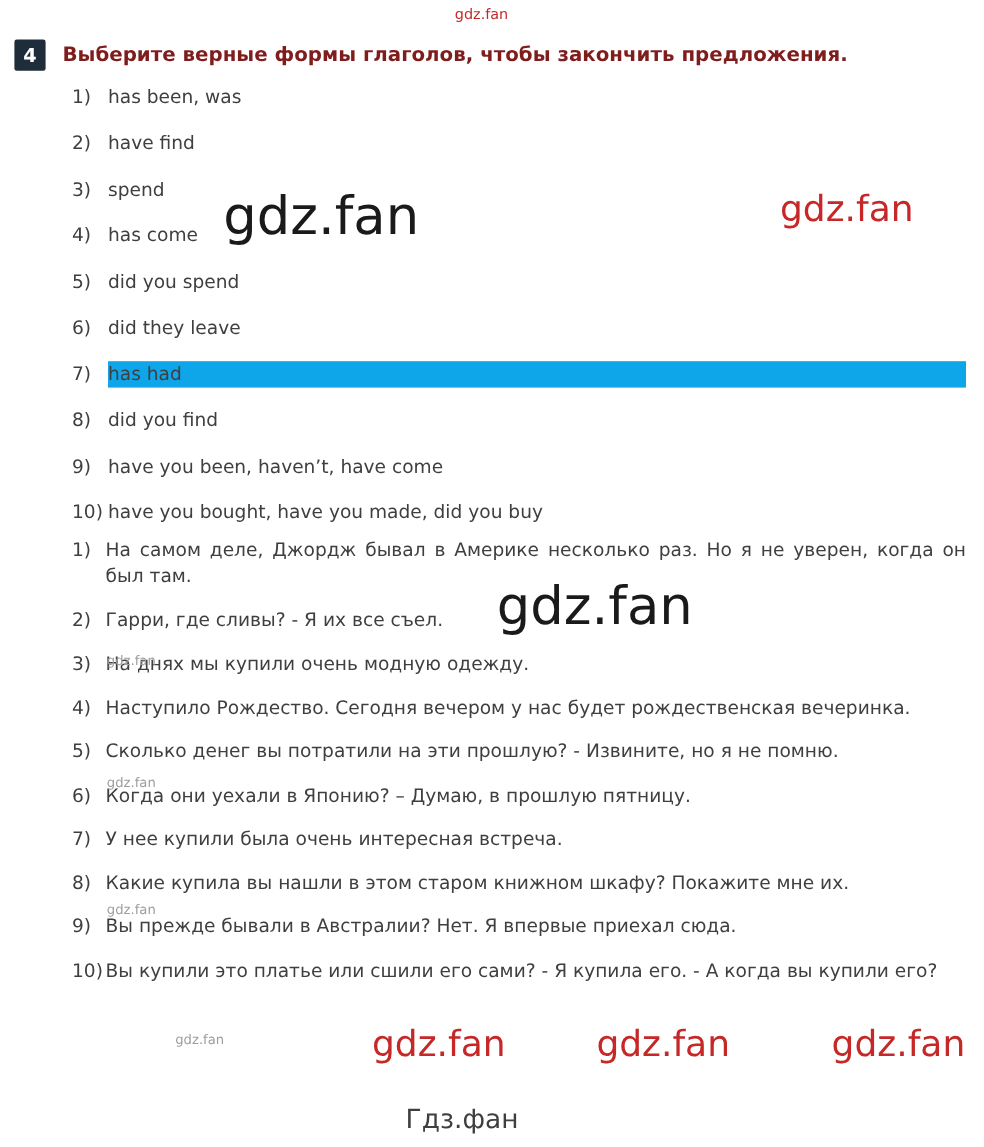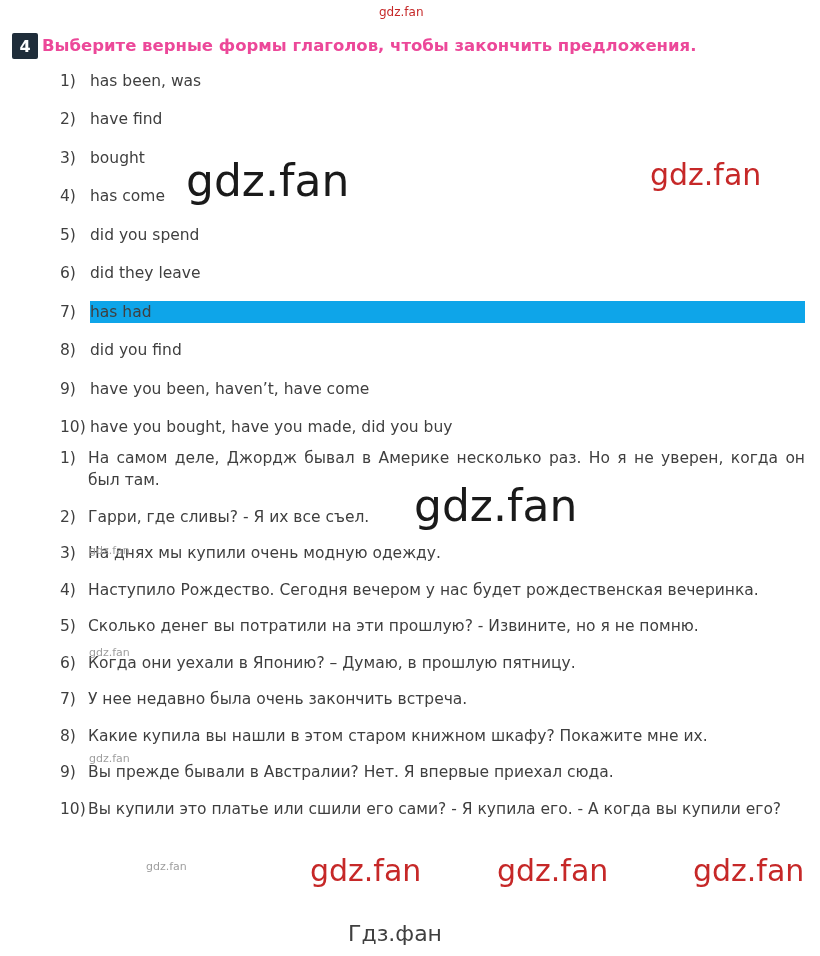--- a/index.html
+++ b/index.html
@@ -50,24 +50,24 @@
     color: #ffffff;
     font-size: 16px;
     font-weight: bold;
     display: flex;
     align-items: center;
     justify-content: center;
     border-radius: 2px;
     flex: none;
   }
   .ex-title {
-    margin-left: 4px;
+    margin-left: 14px;
     font-size: 16.5px;
     font-weight: bold;
-    color: #ec4899;
+    color: #7f1d1d;
     line-height: 26px;
     white-space: nowrap;
   }
 
   
   .list {
     position: absolute;
     left: 60px;
     width: 745px;
   }
@@ -116,21 +116,21 @@
     <div class="item">
       <span class="marker">1)</span>
       <span class="body">has been, was</span>
     </div>
     <div class="item">
       <span class="marker">2)</span>
       <span class="body">have find</span>
     </div>
     <div class="item">
       <span class="marker">3)</span>
-      <span class="body">bought</span>
+      <span class="body">spend</span>
     </div>
     <div class="item">
       <span class="marker">4)</span>
       <span class="body">has come</span>
     </div>
     <div class="item">
       <span class="marker">5)</span>
       <span class="body">did you spend</span>
     </div>
     <div class="item">
@@ -175,21 +175,21 @@
     <div class="item">
       <span class="marker">5)</span>
       <span class="body">Сколько денег вы потратили на эти прошлую? - Извините, но я не помню.</span>
     </div>
     <div class="item">
       <span class="marker">6)</span>
       <span class="body">Когда они уехали в Японию? – Думаю, в прошлую пятницу.</span>
     </div>
     <div class="item">
       <span class="marker">7)</span>
-      <span class="body">У нее недавно была очень закончить встреча.</span>
+      <span class="body">У нее купили была очень интересная встреча.</span>
     </div>
     <div class="item">
       <span class="marker">8)</span>
       <span class="body">Какие купила вы нашли в этом старом книжном шкафу? Покажите мне их.</span>
     </div>
     <div class="item">
       <span class="marker">9)</span>
       <span class="body">Вы прежде бывали в Австралии? Нет. Я впервые приехал сюда.</span>
     </div>
     <div class="item justify">
@@ -204,15 +204,15 @@
 
   <div class="wm wm-tiny" style="left: 89px; top: 544px;">gdz.fan</div>
   <div class="wm wm-tiny" style="left: 89px; top: 646px;">gdz.fan</div>
   <div class="wm wm-tiny" style="left: 89px; top: 752px;">gdz.fan</div>
   <div class="wm wm-tiny" style="left: 146px; top: 860px;">gdz.fan</div>
 
   <div class="wm wm-med" style="left: 310px; top: 853px;">gdz.fan</div>
   <div class="wm wm-med" style="left: 497px; top: 853px;">gdz.fan</div>
   <div class="wm wm-med" style="left: 693px; top: 853px;">gdz.fan</div>
 
-  <div class="wm wm-foot" style="left: 348px; top: 921px;">Гдз.фан</div>
+  <div class="wm wm-foot" style="left: 338px; top: 921px;">Гдз.фан</div>
 
 </div>
 
 </body></html>

